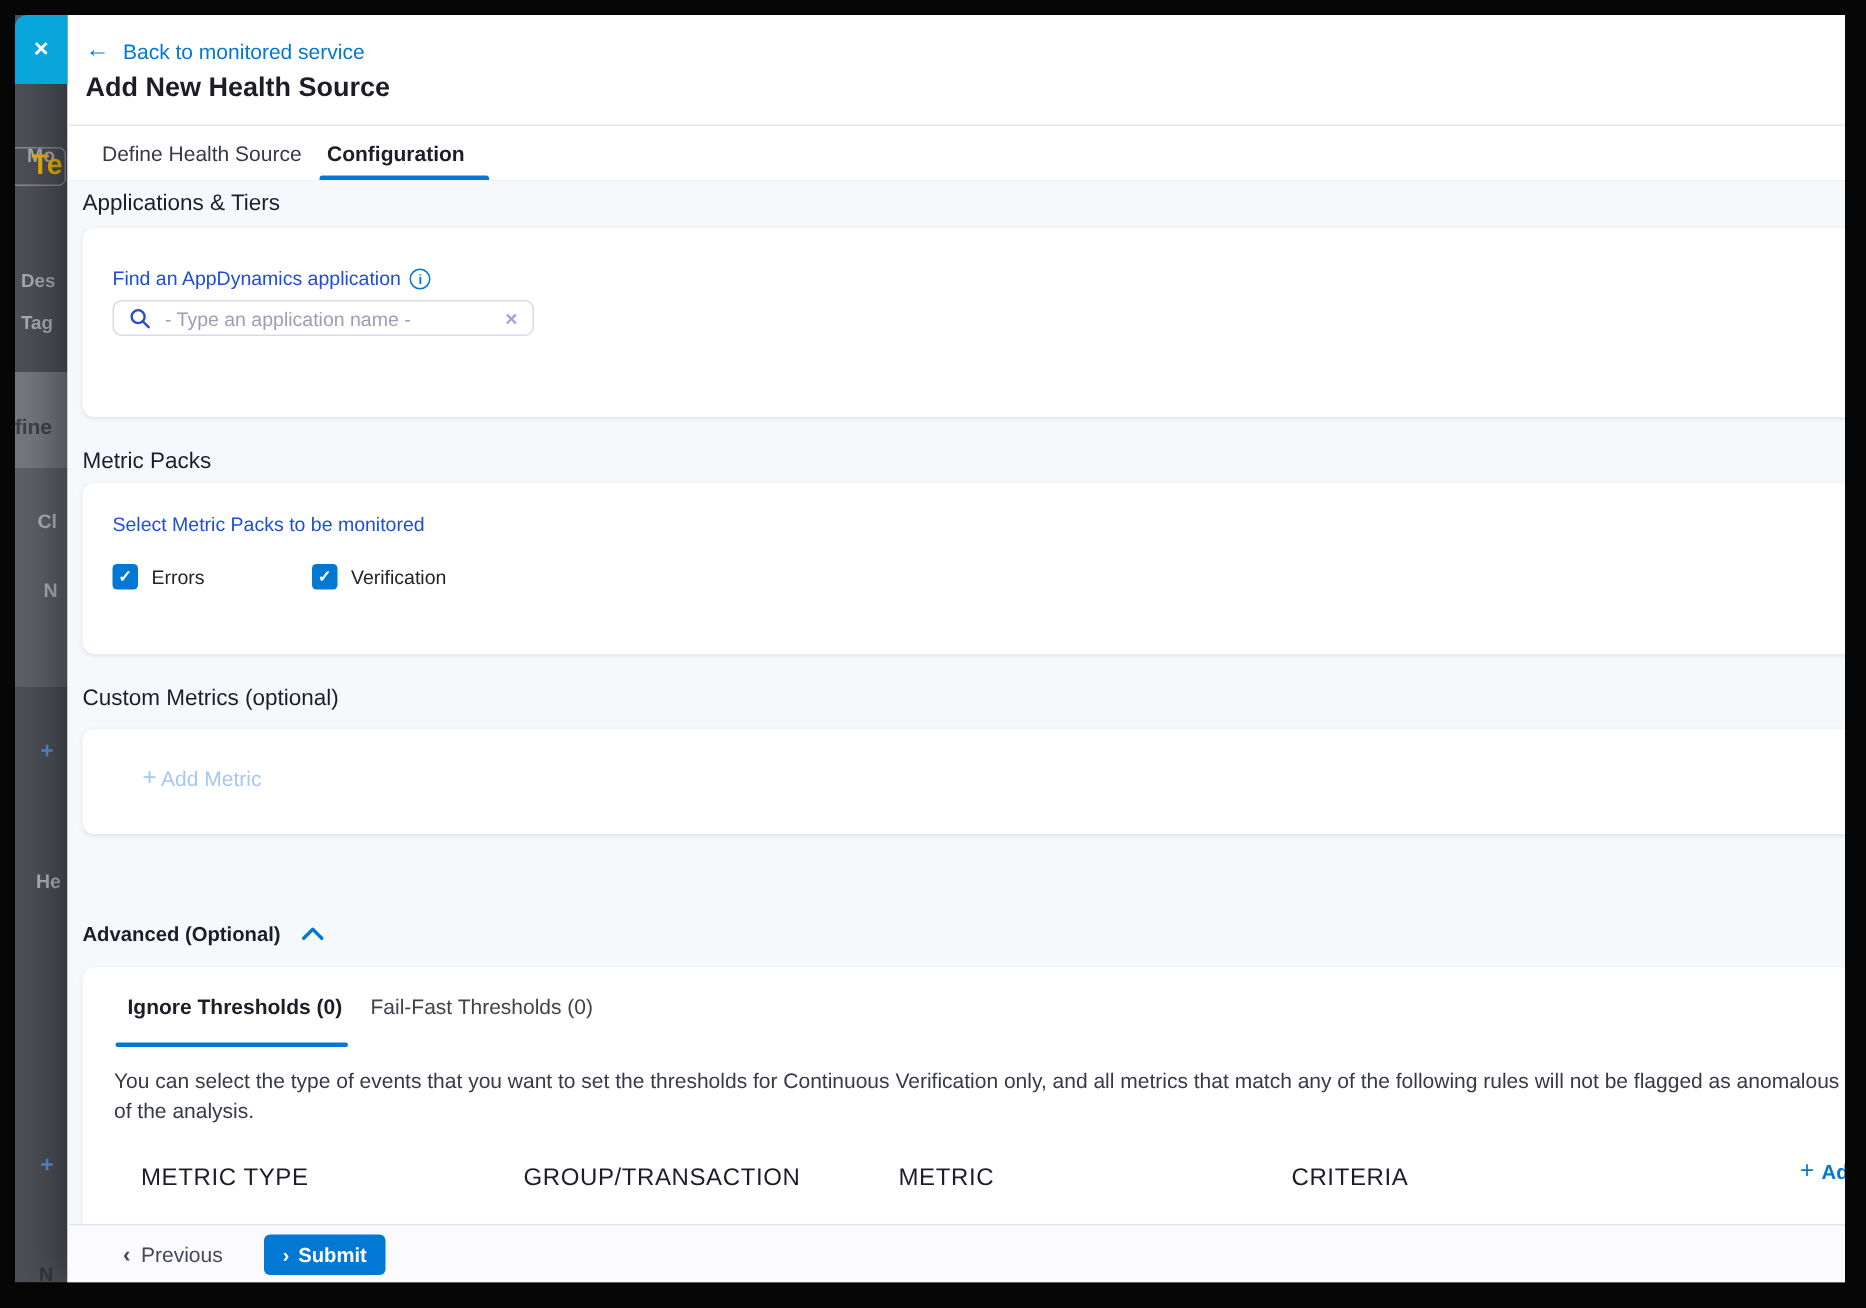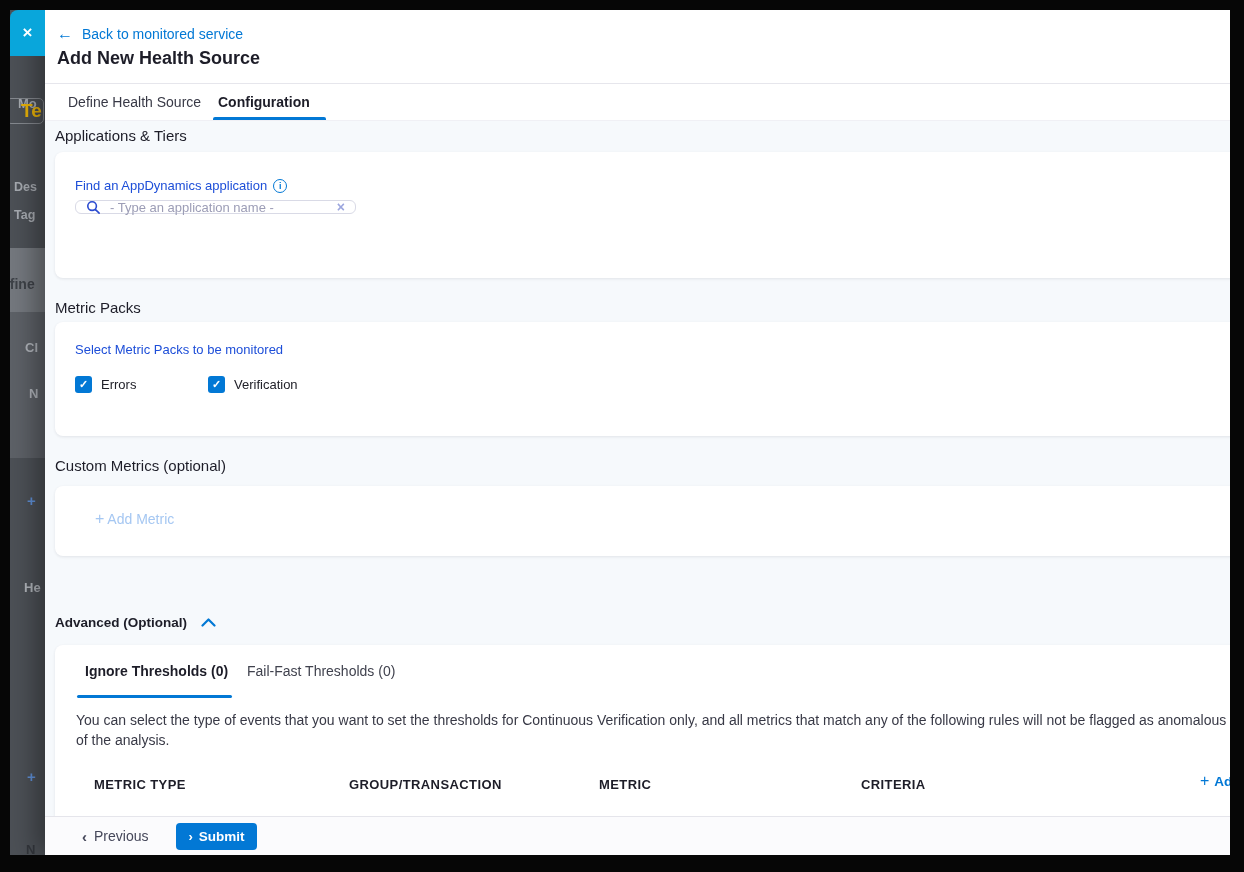--- a/index.html
+++ b/index.html
@@ -31,41 +31,41 @@
 
   .drawer-content { position:absolute; left:0; right:0; top:111px; height:695px; background:#f6f9fc; overflow:hidden; }
 
   .section-title { position:absolute; left:10px; font-size:15px; font-weight:500; color:#1d1d28; }
   .card { position:absolute; left:10px; width:1250px; background:#fff; border-radius:8px; box-shadow:0 1px 3px rgba(40,41,61,0.10); }
 
   .field-label-row { position:absolute; left:20px; top:26px; display:flex; align-items:center; gap:6px; }
   .field-label { font-size:13px; font-weight:500; color:#1d4ed8; }
   .info-icon { width:14px; height:14px; border:1.3px solid #0278d5; border-radius:50%; color:#0278d5; font-size:9px; font-weight:700; display:flex; align-items:center; justify-content:center; cursor:pointer; }
 
-  .search-box { position:absolute; left:20px; top:48px; width:281px; height:14px; border:1px solid #d9dae6; border-radius:6px; background:#fff; display:flex; align-items:center; padding:0 10px; gap:9px; }
+  .search-box { position:absolute; left:20px; top:48px; width:281px; height:24px; border:1px solid #d9dae6; border-radius:6px; background:#fff; display:flex; align-items:center; padding:0 10px; gap:9px; }
   .search-box input { flex:1; border:none; outline:none; font-size:13px; color:#383946; background:transparent; font-family:"Liberation Sans",sans-serif; }
   .search-box input::placeholder { color:#9c9db6; }
   .clear-icon { color:#9ca6de; font-size:14px; font-weight:600; cursor:pointer; line-height:1; }
 
   .checkbox-row { position:absolute; top:54px; left:20px; display:flex; align-items:center; }
   .checkbox { width:17px; height:17px; border-radius:3px; background:#0278d5; color:#fff; font-size:11px; font-weight:700; display:flex; align-items:center; justify-content:center; cursor:pointer; }
   .cb-label { margin-left:9px; font-size:13px; color:#22222a; }
 
   .add-metric { position:absolute; left:40px; top:24px; display:flex; align-items:center; gap:3px; color:#a5c7f2; cursor:pointer; }
   .add-metric .plus { font-size:16px; font-weight:500; }
   .add-metric .lbl { font-size:14px; font-weight:500; }
 
   .advanced-toggle { position:absolute; left:10px; top:494px; display:flex; align-items:center; gap:14px; cursor:pointer; }
   .advanced-toggle .ttl { font-size:13.5px; font-weight:700; color:#1d1d28; }
 
   .adv-tab { position:absolute; top:18px; font-size:14px; color:#40424e; cursor:pointer; }
   .adv-tab.active { font-weight:700; color:#1d1d28; }
   .adv-underline { position:absolute; left:22px; top:50px; width:155px; height:3px; background:#0278d5; border-radius:2px; }
   .adv-desc { position:absolute; left:21px; font-size:14px; color:#383946; white-space:nowrap; }
-  .th-cell { position:absolute; top:132px; font-size:13px; font-weight:700; letter-spacing:0.4px; color:#1d1d28; white-space:nowrap;padding-left:16px; }
+  .th-cell { position:absolute; top:132px; font-size:16px; font-weight:400; letter-spacing:0.4px; color:#1d1d28; white-space:nowrap;padding-left:16px; }
   .add-threshold { position:absolute; left:1145px; top:127px; display:flex; align-items:center; gap:5px; color:#0278d5; cursor:pointer; white-space:nowrap; }
   .add-threshold .plus { font-size:16px; font-weight:500; }
   .add-threshold .lbl { font-size:13.5px; font-weight:600; }
 
   .drawer-footer { position:absolute; left:0; right:0; bottom:0; height:39px; background:#fbfbfd; border-top:1px solid #e5e5eb; display:flex; align-items:center; padding-left:37px; gap:28px; }
   .prev-btn { display:flex; align-items:center; gap:7px; color:#45475a; font-size:14px; cursor:pointer; }
   .prev-btn .chev { font-size:15px; font-weight:700; }
   .submit-btn { display:flex; align-items:center; gap:6px; background:#0278d5; color:#fff; height:27px; padding:0 12px; border-radius:4px; font-size:13.5px; font-weight:600; cursor:pointer; border:none; }
   .submit-btn .chev { font-size:13px; font-weight:700; }
 

